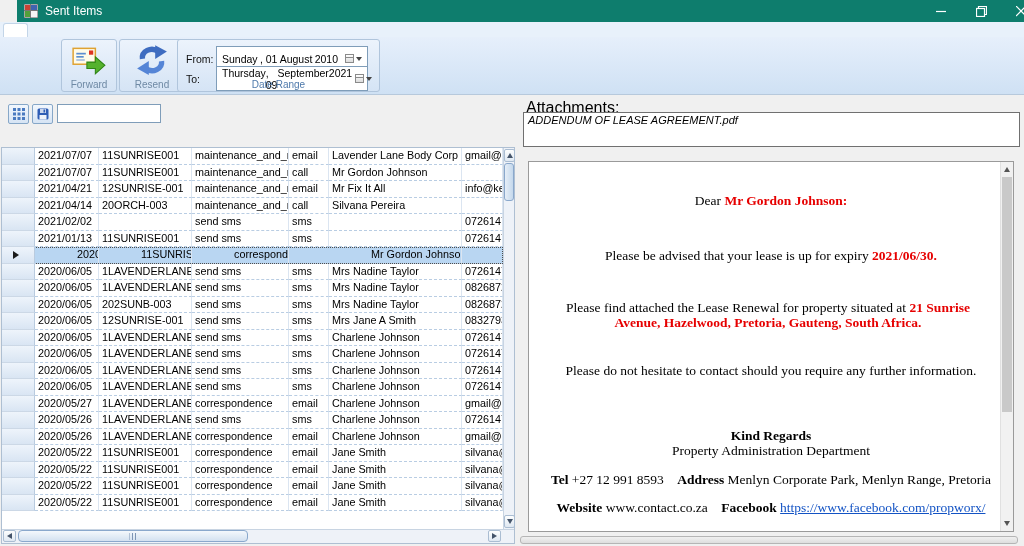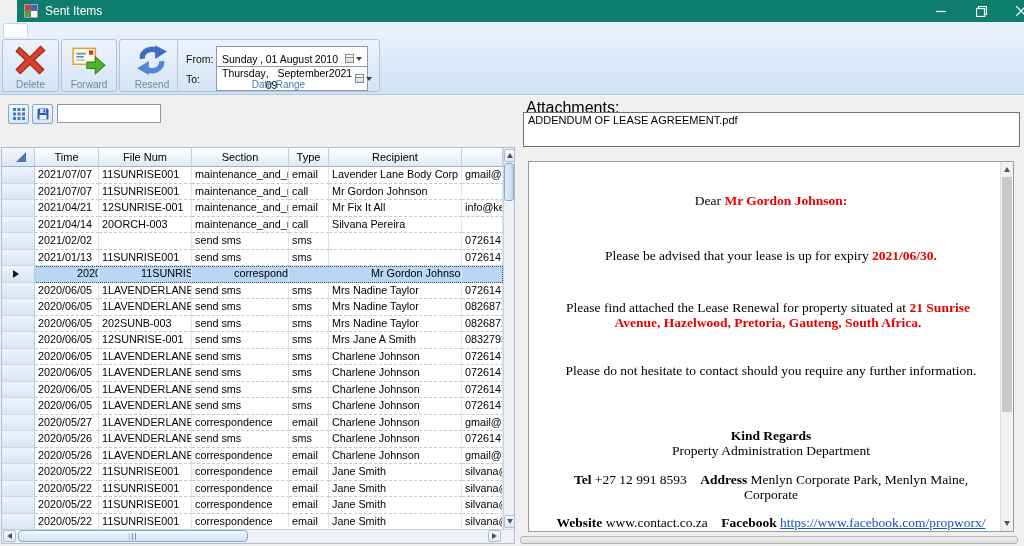--- a/index.html
+++ b/index.html
@@ -108,21 +108,21 @@
   .grip { position:absolute; left:50%; top:2px; width:7px; height:7px; transform:translateX(-50%);
           background:repeating-linear-gradient(90deg,#7d95b5 0 1px,transparent 1px 3px); }
   .tri-up    { width:0;height:0;border-left:3.5px solid transparent;border-right:3.5px solid transparent;border-bottom:5px solid #44546a; }
   .tri-down  { width:0;height:0;border-left:3.5px solid transparent;border-right:3.5px solid transparent;border-top:5px solid #44546a; }
   .tri-left  { width:0;height:0;border-top:3.5px solid transparent;border-bottom:3.5px solid transparent;border-right:5px solid #44546a; }
   .tri-right { width:0;height:0;border-top:3.5px solid transparent;border-bottom:3.5px solid transparent;border-left:5px solid #44546a; }
 
   
   .attach-label { position:absolute; left:526px; top:99px; font-size:16px; color:#000; }
   .attach-box { position:absolute; left:523px; top:112px; width:497px; height:35px;
-                background:#fff; border:1px solid #707070; overflow:hidden; }
+                background:#fff; border:1px solid #707070; overflow:hidden;font-style:italic; }
   .attach-item { font-size:11px; padding:1px 4px; white-space:nowrap; }
 
   .email-box { position:absolute; left:528px; top:161px; width:486px; height:371px;
                background:#fff; border:1px solid #9a9a9a; }
   .email-content { position:absolute; left:0; top:0; right:13px; bottom:0;
                overflow:hidden; padding:31px 8px 0 21px;
                font-family:"Liberation Serif", serif; font-size:13.5px; line-height:15px; color:#000; }
   .email-content p { margin:0;text-align:center; }
   .hl { color:var(--accent-red,#e60000); font-weight:bold; }
   .p-expiry   { margin-top:40px !important; }
@@ -183,26 +183,20 @@
       </div>
     </div>
   </div>
 
   <div class="tabstrip">
     <div class="tab"></div>
   </div>
 
   <div class="toolbar">
 
-    <div class="tgroup g-delete">
-      <svg class="bigicon" width="38" height="32" viewBox="0 0 32 30">
-        <path d="M5 3 L15 12 L25 2 L29 6 L19 15 L28 24 L24 28 L15 19 L6 28 L2 24 L11 15 L2 7 Z" fill="#d8402e" stroke="#9e2013" stroke-width="1"></path>
-      </svg>
-      <span class="glabel">Delete</span>
-    </div>
 
     <div class="tgroup g-forward">
       <svg class="bigicon" width="36" height="32" viewBox="0 0 34 30">
         <rect x="2" y="4" width="21" height="15" fill="#fffbe9" stroke="#dfa232" stroke-width="1.4"></rect>
         <line x1="5" y1="9" x2="14" y2="9" stroke="#5b8ed0" stroke-width="1.6"></line>
         <line x1="5" y1="12" x2="12" y2="12" stroke="#5b8ed0" stroke-width="1.6"></line>
         <line x1="5" y1="15" x2="13" y2="15" stroke="#9ab6dd" stroke-width="1.4"></line>
         <rect x="17" y="6" width="4" height="4" fill="#dd3322"></rect>
         <polygon points="15,17 23,17 23,12 32,20 23,28 23,23 15,23" fill="#55b22e" stroke="#2e8515" stroke-width="1"></polygon>
       </svg>
@@ -273,31 +267,20 @@
       <rect x="3" y="1" width="6" height="4" fill="#cdd8ee"></rect>
       <rect x="6.5" y="1.5" width="1.6" height="3" fill="#2f5db5"></rect>
       <rect x="2.5" y="7" width="7" height="4.5" fill="#eef2fa"></rect>
     </svg>
   </div>
   <input class="filter-box" type="text" value="" style="">
 
 
   <div class="grid">
     <div class="grid-inner">
-      <div class="grid-header" id="grid-header">
-        <div class="corner">
-            <div class="tri"></div>
-          </div>
-      <div class="hcell">Time</div>
-          <div class="hcell">File Num</div>
-          <div class="hcell">Section</div>
-          <div class="hcell">Type</div>
-          <div class="hcell">Recipient</div>
-          <div class="hcell"></div>
-        </div>
       <div id="grid-body">
           <div class="grid-row">
             <div class="rowhead"></div>
             <div class="cell">2021/07/07</div>
             <div class="cell">11SUNRISE001</div>
             <div class="cell">maintenance_and_repairs</div>
             <div class="cell">email</div>
             <div class="cell">Lavender Lane Body Corp (Midcity)</div>
             <div class="cell">gmail@gma</div>
           </div>
@@ -526,21 +509,21 @@
       <p class="p-greeting"><span>Dear </span><span class="hl">Mr Gordon Johnson:</span></p>
       <p class="p-expiry"><span>Please be advised that your lease is up for expiry </span><span class="hl">2021/06/30.</span></p>
       <p class="p-property"><span>Please find attached the Lease Renewal for property situated at </span><span class="hl">21 Sunrise Avenue, Hazelwood, Pretoria, Gauteng, South Africa.</span></p>
       <p class="p-contact">Please do not hesitate to contact should you require any further information.</p>
       <p class="sig-regards">Kind Regards</p>
       <p>Property Administration Department</p>
       <p class="sig-line2">
         <span class="sig-label">Tel</span>
         <span>+27 12 991 8593</span><span class="sig-gap"></span>
         <span class="sig-label">Address</span>
-        <span>Menlyn Corporate Park, Menlyn Maine, Corporate</span>
+        <span>Menlyn Corporate Park, Menlyn Range, Pretoria</span>
       </p>
       <p class="sig-line3">
         <span class="sig-label">Website</span>
         <span>www.contact.co.za</span><span class="sig-gap"></span>
         <span class="sig-label">Facebook</span>
         <a class="fb-link" href="#">https://www.facebook.com/propworx/</a>
       </p>
     </div>
     <div class="email-vscroll">
       <div class="arr a-up">

